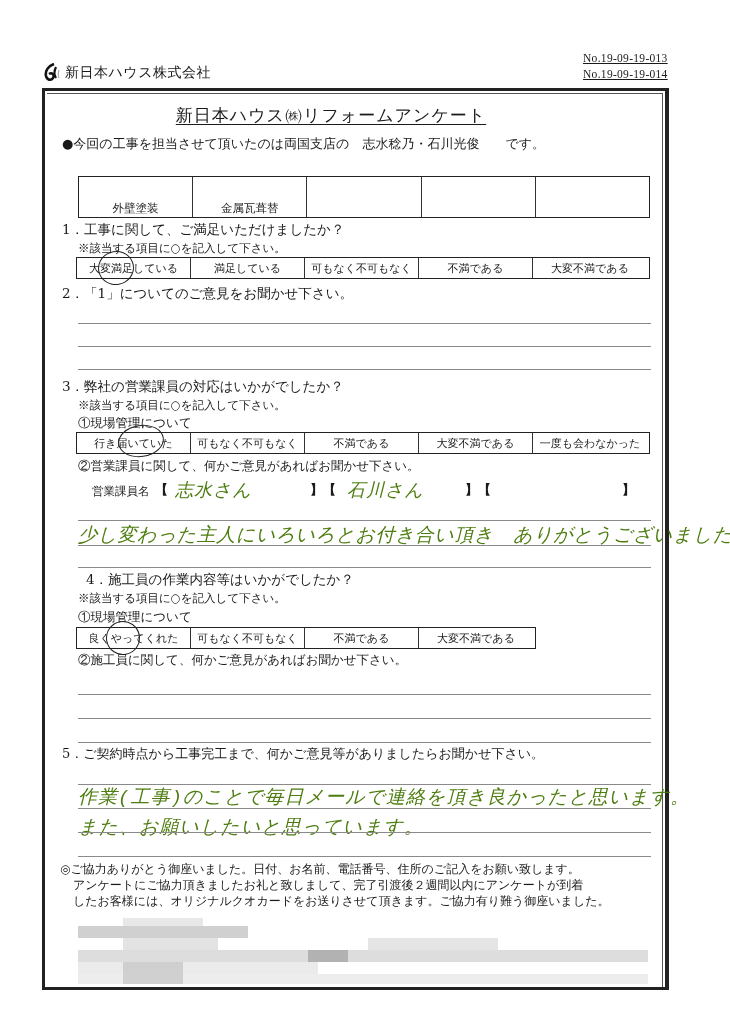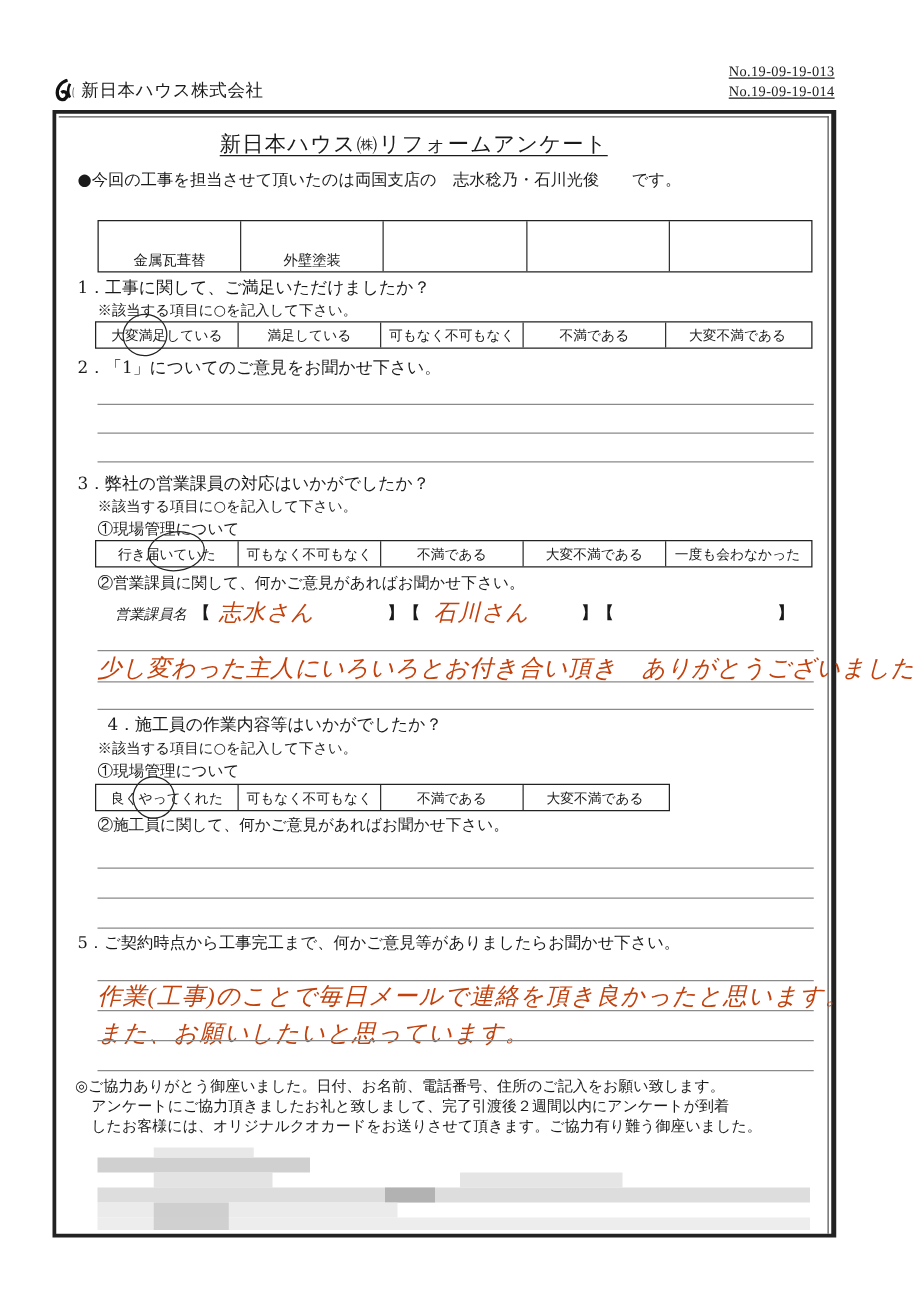--- a/index.html
+++ b/index.html
@@ -16,21 +16,21 @@
   .t { font-size: 13px; white-space: nowrap; }
   .note { font-size: 11.5px; white-space: nowrap; }
   .worktable { left: 78px; top: 176px; width: 572px; height: 42px; display: flex; border: 1.5px solid #222; }
   .worktable div { flex: 1; border-right: 1px solid #333; font-size: 11.5px; display: flex; align-items: flex-end; justify-content: center; padding-bottom: 1px; }
   .worktable div:last-child { border-right: none; }
   .opts { display: flex; border: 1.5px solid #222; height: 22px; }
   .opts div { width: 114px; border-right: 1px solid #333; font-size: 11px; display: flex; align-items: center; justify-content: center; white-space: nowrap; }
   .opts div:last-child { border-right: none; }
   .rule { left: 78px; width: 573px; height: 1px; background: #8a8a8a; }
   .circle { border: 1.5px solid #222; border-radius: 50%; }
-  .hand { font-family: Liberation Serif, serif; font-size: 18px; color: #c2410c; white-space: nowrap; font-style: italic; letter-spacing: 1px; }
+  .hand { font-family: Liberation Mono, monospace; font-size: 18px; color: #4d7c0f; white-space: nowrap; font-style: italic; letter-spacing: 1px; }
   .blur { background: #c8c8c8; opacity: 0.8; }
 </style>
 </head>
 <body>
 
 <div class="abs company">
   <svg class="logo" viewBox="0 0 20 20">
     <path d="M12 1 C6 3 3 8 4 13 C5 17 9 18 11 15 C13 12 10 9 7 11" fill="none" stroke="#111" stroke-width="2.6"></path>
     <path d="M14 4 C12 8 12 12 14 15" fill="none" stroke="#111" stroke-width="2.2"></path>
     <path d="M17 7 C16 10 16 13 17 15" fill="none" stroke="#777" stroke-width="0.8"></path>
@@ -41,22 +41,22 @@
 <div class="abs docno" style="top:68px">No.19-09-19-014</div>
 
 <div class="abs frame">
     <div class="frame-inner"></div>
   </div>
 
 <div class="abs title"><span>新日本ハウス㈱リフォームアンケート</span></div>
 <div class="abs t" style="left:62px; top:135px;">●今回の工事を担当させて頂いたのは両国支店の　志水稔乃・石川光俊　　です。</div>
 
 <div class="abs worktable">
+  <div>外壁塗装</div>
   <div>金属瓦葺替</div>
-  <div>外壁塗装</div>
   <div></div>
   <div></div>
   <div></div>
 </div>
 
 <div class="abs t" style="left:62px; top:221px; font-size:13.5px;">1．工事に関して、ご満足いただけましたか？</div>
 <div class="abs note" style="left:78px; top:241px;">※該当する項目に○を記入して下さい。</div>
 <div class="abs opts" style="left:76px; top:257px; width:574px;">
   <div>大変満足している</div>
   <div>満足している</div>
@@ -77,21 +77,21 @@
 <div class="abs opts" style="left:76px; top:432px; width:574px;">
   <div>行き届いていた</div>
   <div>可もなく不可もなく</div>
   <div>不満である</div>
   <div>大変不満である</div>
   <div>一度も会わなかった</div>
 </div>
 <div class="abs circle" style="left:118px; top:425px; width:46px; height:32px; transform:rotate(-8deg);"></div>
 <div class="abs t" style="left:78px; top:458px; font-size:12.5px;">②営業課員に関して、何かご意見があればお聞かせ下さい。</div>
 
-<div class="abs t" style="left:92px; top:484px; font-size:11.5px;font-style:italic;">営業課員名</div>
+<div class="abs t" style="left:92px; top:484px; font-size:11.5px;">営業課員名</div>
 <div class="abs t" style="left:155px; top:481px; font-size:13px; font-weight:bold;">【</div>
 <div class="abs hand" style="left:175px; top:478px;">志水さん</div>
 <div class="abs t" style="left:310px; top:481px; font-size:13px; font-weight:bold;">】【</div>
 <div class="abs hand" style="left:347px; top:478px;">石川さん</div>
 <div class="abs t" style="left:465px; top:481px; font-size:13px; font-weight:bold;">】【</div>
 <div class="abs hand" style="left:500px; top:478px;"></div>
 <div class="abs t" style="left:622px; top:481px; font-size:13px; font-weight:bold;">】</div>
 
 <div class="abs rule" style="top:520px;"></div>
 <div class="abs hand" style="left:78px; top:522px; font-size:19px; letter-spacing:0.5px;">少し変わった主人にいろいろとお付き合い頂き　ありがとうございました。</div>

